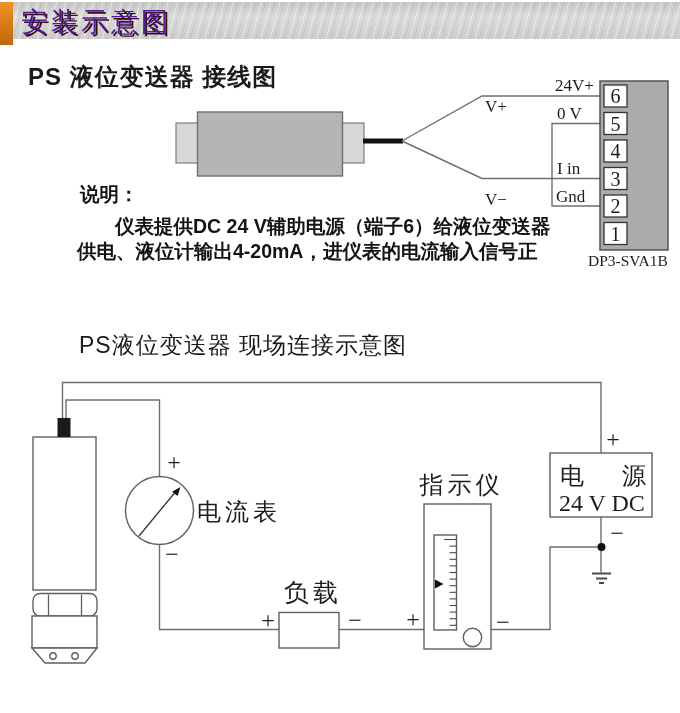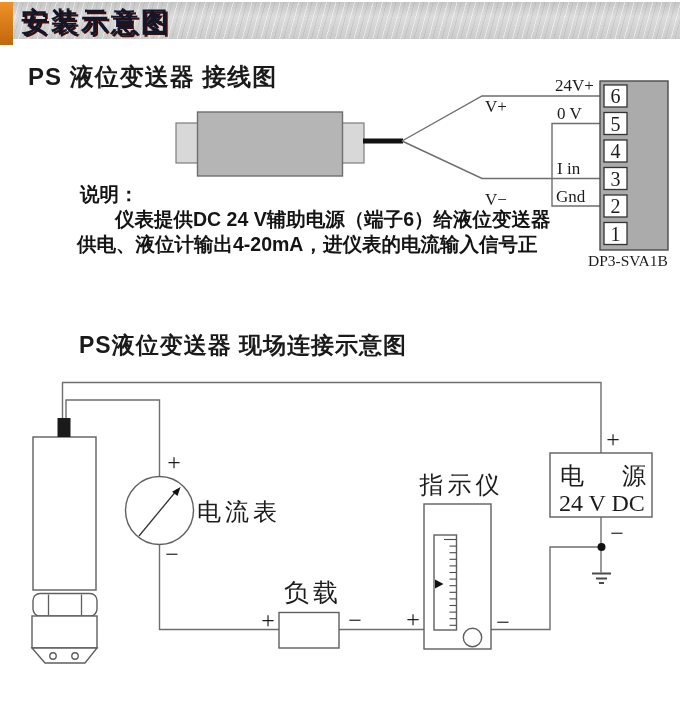--- a/index.html
+++ b/index.html
@@ -9,31 +9,31 @@
 
   
   .banner{position:absolute;left:0;top:2px;width:680px;height:37px;
     background:
       repeating-linear-gradient(105deg,
         rgba(255,255,255,.45) 0 1px, rgba(255,255,255,0) 1px 4px,
         rgba(80,80,80,.10) 4px 5px, rgba(255,255,255,0) 5px 9px),
       linear-gradient(180deg,#c6c6c6 0%,#dcdcdc 40%,#cccccc 100%);}
   .accent{position:absolute;left:0;top:2px;width:13px;height:43px;
     background:linear-gradient(180deg,#ef9227,#c2660d);}
-  .page-title{position:absolute;left:21px;top:4px;font-size:27px;font-weight:bold;
-    letter-spacing:3px;color:#0f172a;text-shadow:2px 2px 0 #3c0d0d;}
+  .page-title{position:absolute;left:21px;top:4px;font-size:27px;font-weight:normal;
+    letter-spacing:3px;color:#4c1d95;text-shadow:2px 2px 0 #3c0d0d;}
 
   
   .h1{position:absolute;left:28px;top:61px;font-size:24px;font-weight:bold;color:#1a1a1a;letter-spacing:1px;}
-  .h2{position:absolute;left:79px;top:330px;font-size:23px;font-weight:bold;color:#1a1a1a;letter-spacing:1px;}
+  .h2{position:absolute;left:79px;top:330px;font-size:23px;font-weight:normal;color:#1a1a1a;letter-spacing:1px;}
   .footer-note{position:absolute;left:127px;top:669px;font-size:23px;font-weight:bold;color:#1a1a1a;}
   .notes{position:absolute;left:77px;top:182px;width:500px;font-size:19.5px;
     font-weight:bold;color:#141414;line-height:25px;}
   .notes .t{margin-left:3px;}
-  .notes .l1{margin-left:38px;}
+  .notes .l1{margin-left:38px;margin-top:7px;}
 
   svg{position:absolute;left:0;}
   .wire{stroke:#6e6e6e;stroke-width:1.4;fill:none;}
   .shape{stroke:#5f5f5f;stroke-width:1.4;fill:#ffffff;}
   text{fill:#1c1c1c;}
   .ser{font-family:"Liberation Serif", serif;}
 </style>
 </head>
 <body>
 

